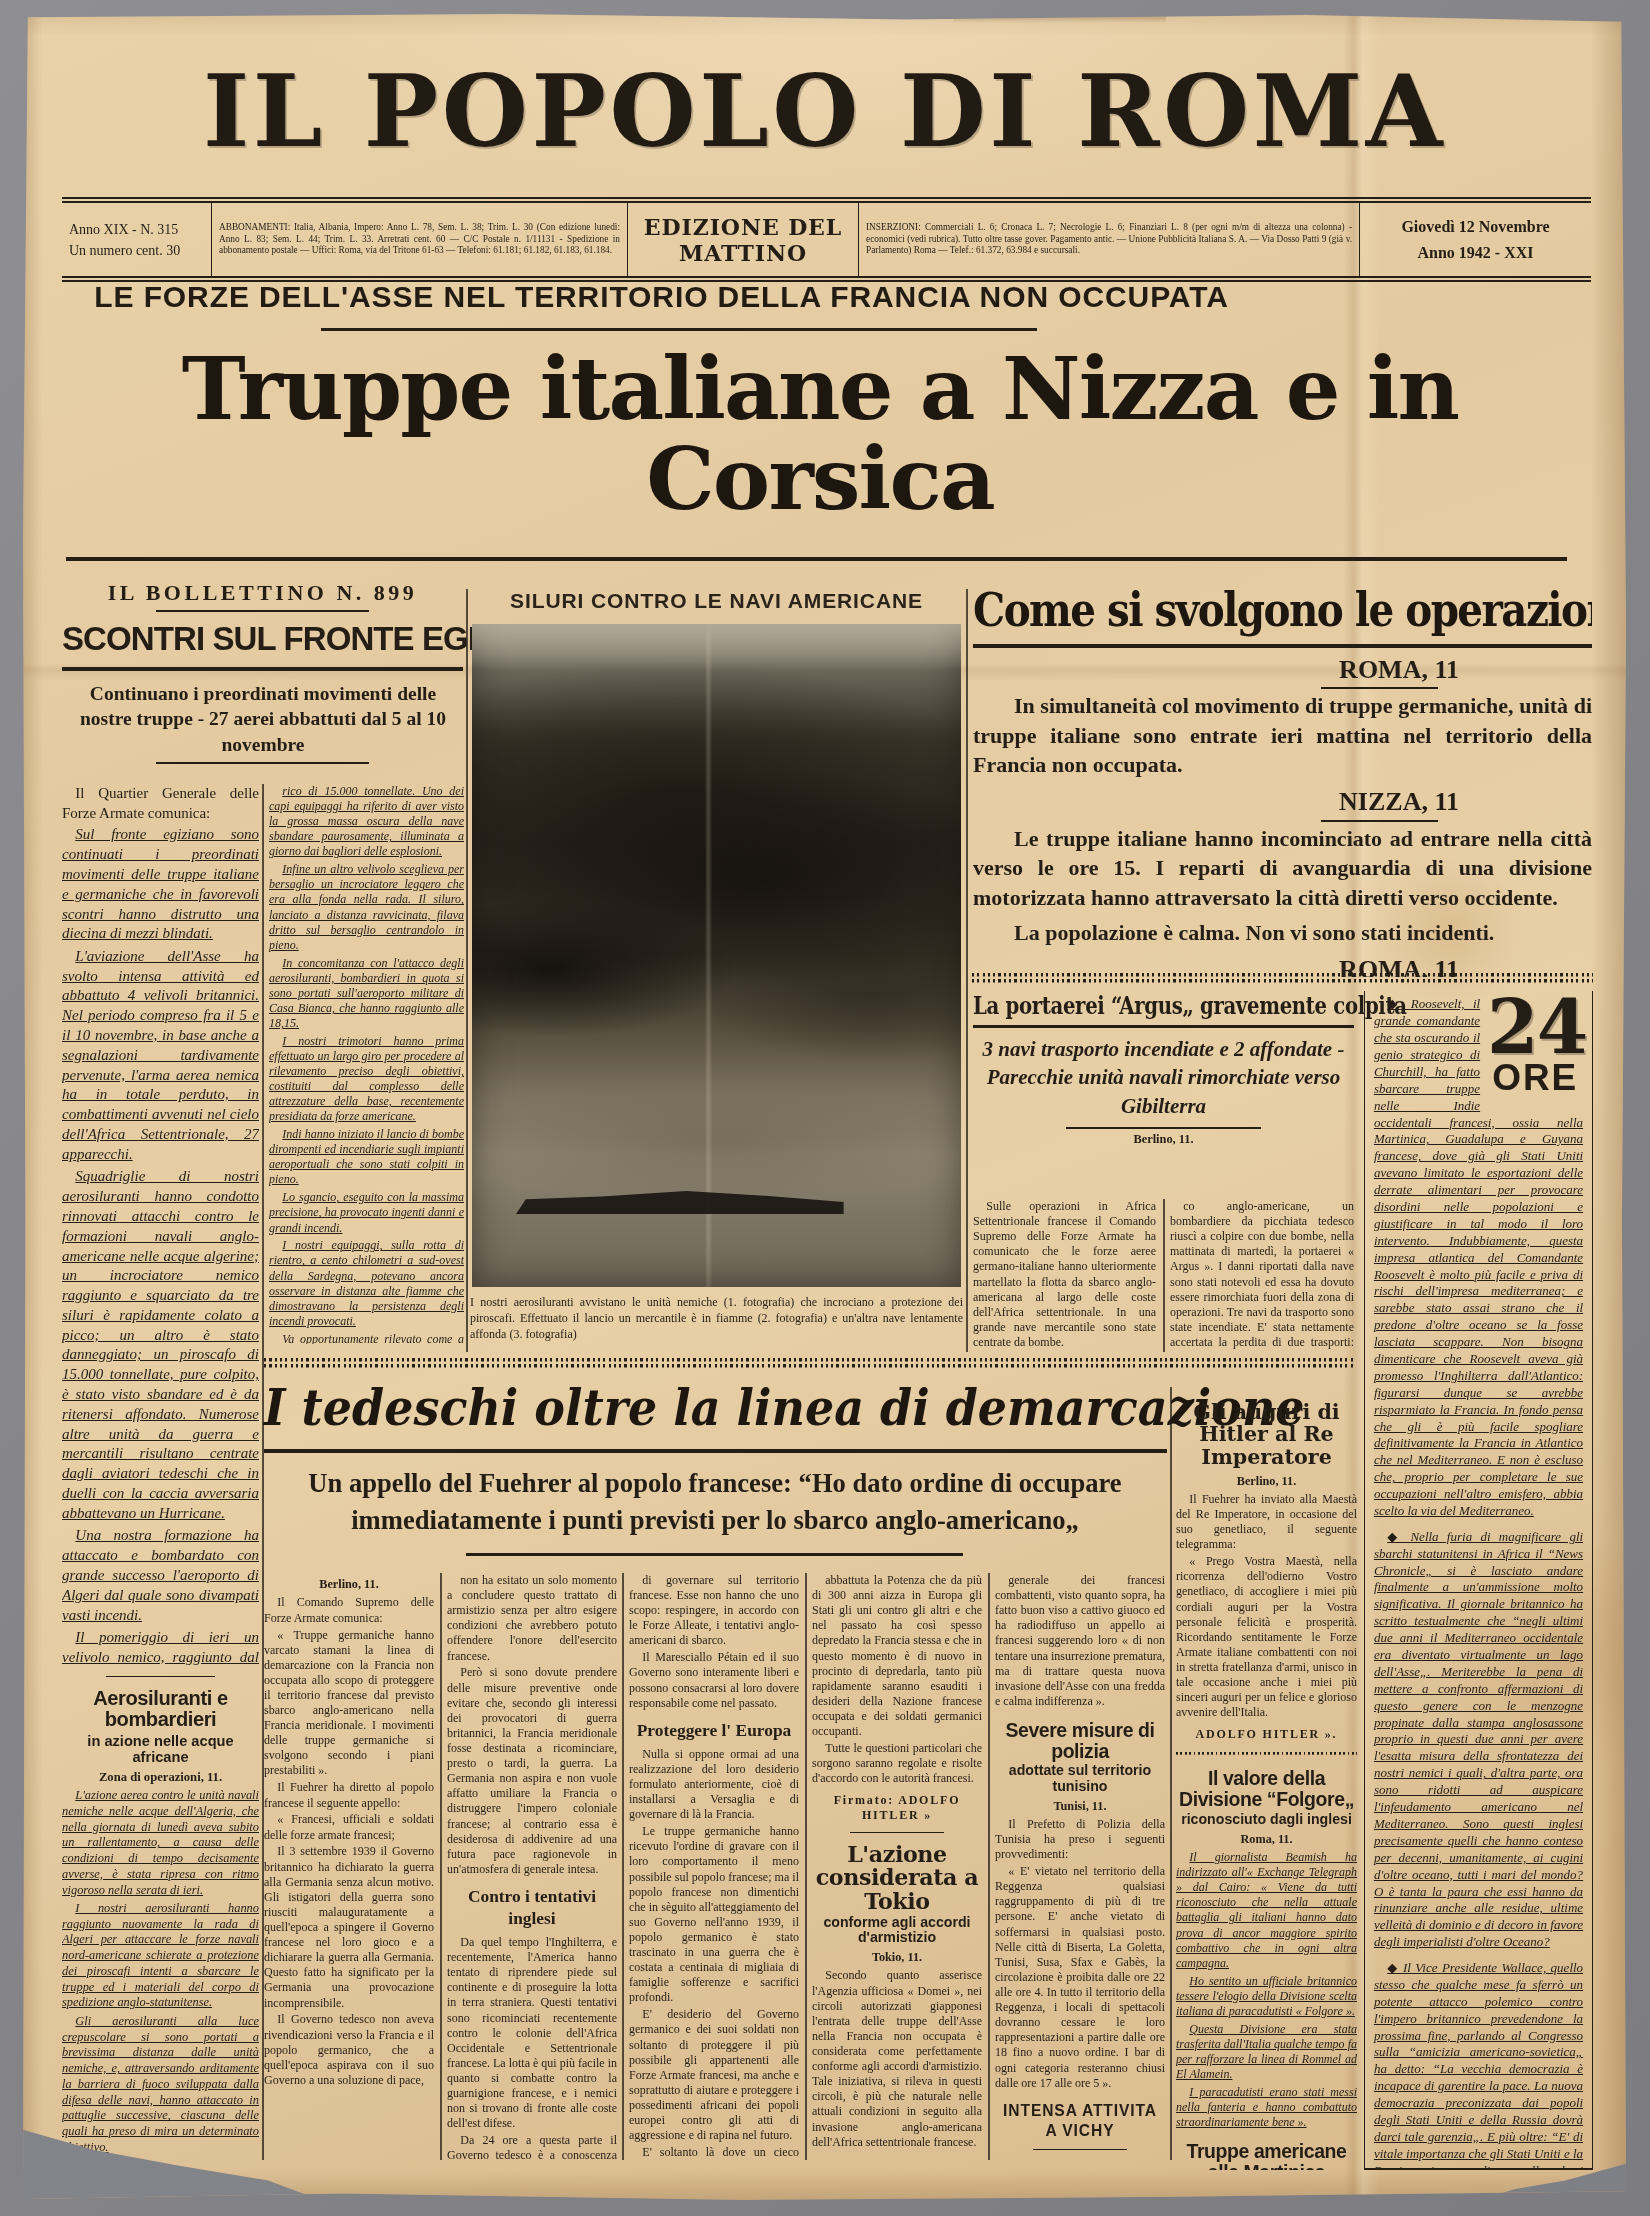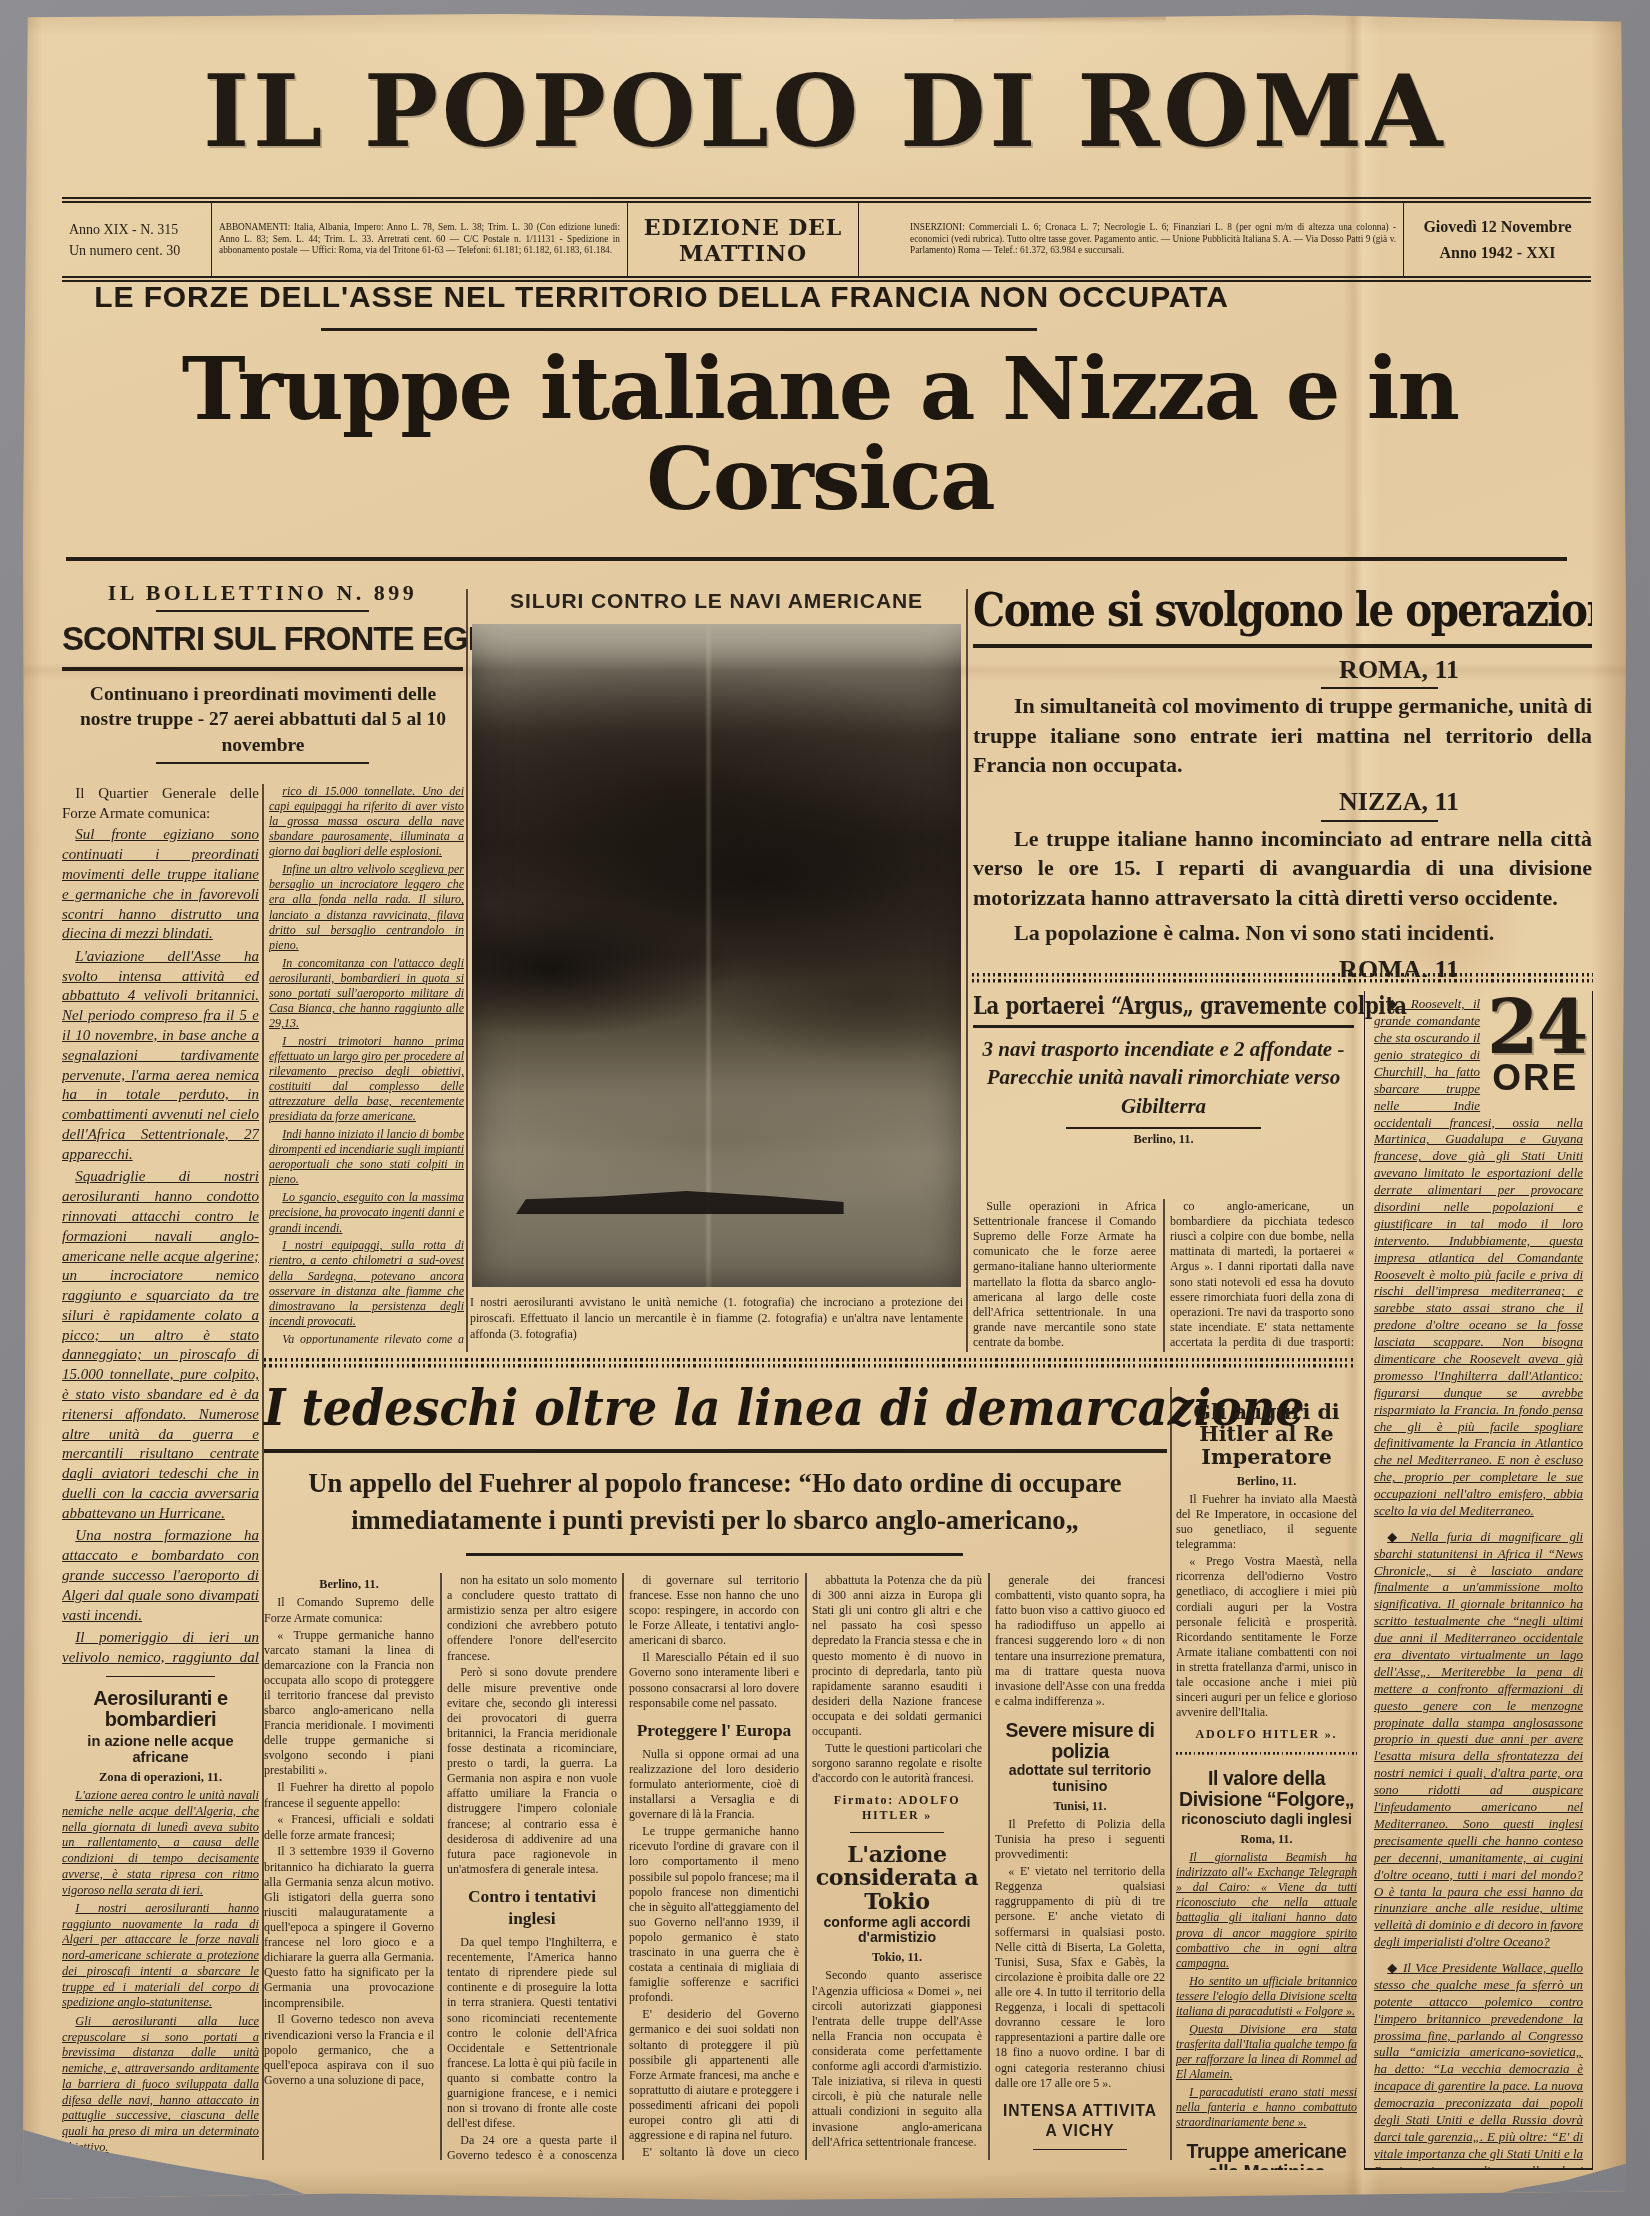--- a/index.html
+++ b/index.html
@@ -29,21 +29,21 @@
     font-weight:bold;font-size:99px;line-height:1;letter-spacing:3.5px;color:#211b13;
     text-shadow:1.8px 1.8px 0 rgba(40,30,20,.25);}
   .datebar{left:39px;right:35px;top:183px;height:73px;
     border-top:6.2px double #241e16;border-bottom:6.2px double #241e16;
     display:flex;align-items:stretch;}
   .db-cell{padding:4.4px 7px;border-right:0.9px solid #241e16;display:flex;flex-direction:column;justify-content:center;}
   .db-cell:last-child{border-right:none;}
   .db-issue{width:135px;text-align:left;font-weight:normal;font-size:14px;line-height:1.5;}
   .db-abb{width:401px;font-size:9.3px;line-height:1.25;text-align:justify;}
   .db-ed{width:216px;text-align:center;font-weight:bold;font-size:22px;letter-spacing:0.9px;font-family:"DejaVu Serif",serif;}
-  .db-ins{width:486px;font-size:9.3px;line-height:1.25;text-align:justify;margin-left:44px;}
+  .db-ins{width:486px;font-size:9.3px;line-height:1.25;text-align:justify;}
   .db-date{flex:1;text-align:center;font-weight:bold;font-size:16px;line-height:1.6;}
 
   
   .banner{left:62px;width:1153px;top:266px;text-align:center;font-weight:bold;
     font-size:30px;letter-spacing:0.9px;color:#221c14;}
   .banner-rule{left:298px;width:716px;top:314px;height:2.7px;background:#241e16;}
   .mainhead{left:0;right:8.9px;top:330px;text-align:center;font-weight:bold;
     font-size:86px;line-height:1.05;letter-spacing:-1.8px;color:#1d1710;
     font-family:"DejaVu Serif","Liberation Serif",serif;}
   .deck{left:43px;right:59px;top:456px;font-style:italic;font-weight:bold;
@@ -210,21 +210,21 @@
       <div class="b-h2s">Aerosiluranti e bombardieri</div>
       <div class="b-h3b">in azione nelle acque africane</div>
       <div class="b-date">Zona di operazioni, 11.</div>
       <div class="b-i">L'azione aerea contro le unità navali nemiche nelle acque dell'Algeria, che nella giornata di lunedì aveva subito un rallentamento, a causa delle condizioni di tempo decisamente avverse, è stata ripresa con ritmo vigoroso nella serata di ieri.</div>
       <div class="b-i">I nostri aerosiluranti hanno raggiunto nuovamente la rada di Algeri per attaccare le forze navali nord-americane schierate a protezione dei piroscafi intenti a sbarcare le truppe ed i materiali del corpo di spedizione anglo-statunitense.</div>
       <div class="b-i">Gli aerosiluranti alla luce crepuscolare si sono portati a brevissima distanza dalle unità nemiche, e, attraversando arditamente la barriera di fuoco sviluppata dalla difesa delle navi, hanno attaccato in pattuglie successive, ciascuna delle quali ha preso di mira un determinato obiettivo.</div>
     </div>
   <div class="col boll-col2">
       <div class="b-i">rico di 15.000 tonnellate. Uno dei capi equipaggi ha riferito di aver visto la grossa massa oscura della nave sbandare paurosamente, illuminata a giorno dai bagliori delle esplosioni.</div>
       <div class="b-i">Infine un altro velivolo sceglieva per bersaglio un incrociatore leggero che era alla fonda nella rada. Il siluro, lanciato a distanza ravvicinata, filava dritto sul bersaglio centrandolo in pieno.</div>
-      <div class="b-i">In concomitanza con l'attacco degli aerosiluranti, bombardieri in quota si sono portati sull'aeroporto militare di Casa Bianca, che hanno raggiunto alle 29,13.</div>
+      <div class="b-i">In concomitanza con l'attacco degli aerosiluranti, bombardieri in quota si sono portati sull'aeroporto militare di Casa Bianca, che hanno raggiunto alle 18,15.</div>
       <div class="b-i">I nostri trimotori hanno prima effettuato un largo giro per procedere al rilevamento preciso degli obiettivi, costituiti dal complesso delle attrezzature della base, recentemente presidiata da forze americane.</div>
       <div class="b-i">Indi hanno iniziato il lancio di bombe dirompenti ed incendiarie sugli impianti aeroportuali che sono stati colpiti in pieno.</div>
       <div class="b-i">Lo sgancio, eseguito con la massima precisione, ha provocato ingenti danni e grandi incendi.</div>
       <div class="b-i">I nostri equipaggi, sulla rotta di rientro, a cento chilometri a sud-ovest della Sardegna, potevano ancora osservare in distanza alte fiamme che dimostravano la persistenza degli incendi provocati.</div>
       <div class="b-i">Va opportunamente rilevato come a tre giorni dal primo sbarco in Algeria, un complesso veramente cospicuo di danni e di perdite è stato inflitto agli anglo-americani dai reparti aerei italiani e germanici operanti nel Mediterraneo Occidentale.</div>
     </div>
   <div class="vrule" style="left:239px;top:770px;height:1376px;"></div>
 
   <div class="abs photo-head sans">SILURI CONTRO LE NAVI AMERICANE</div>
   <div class="abs photo">

